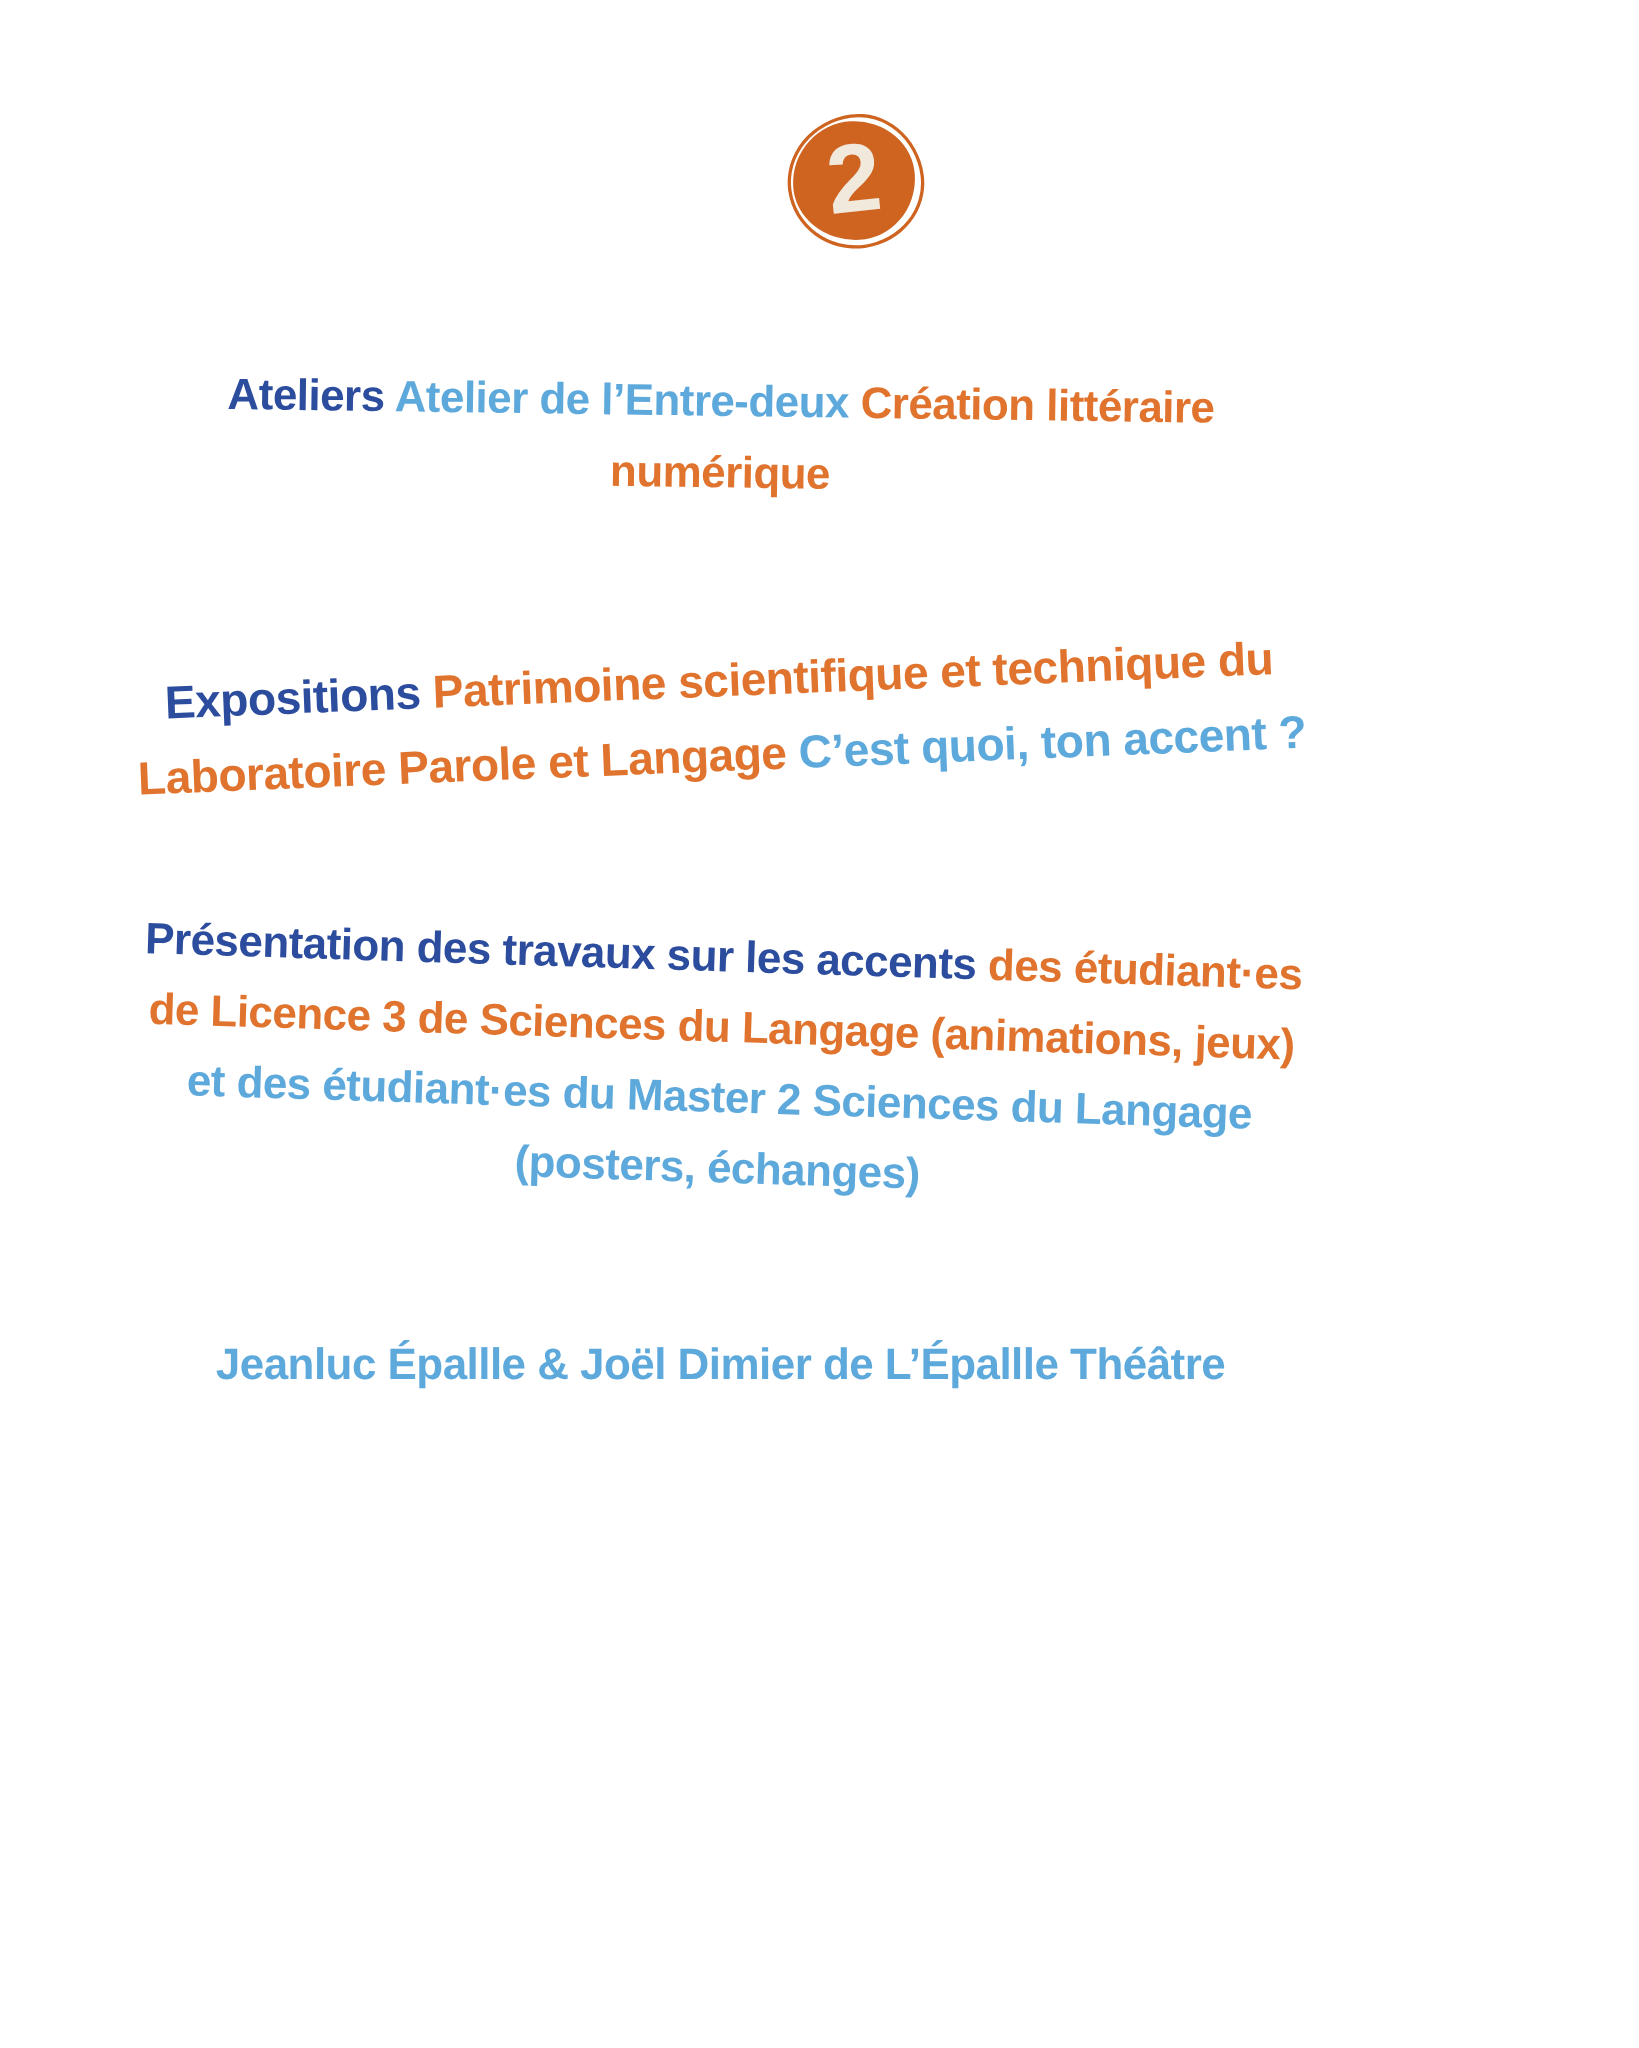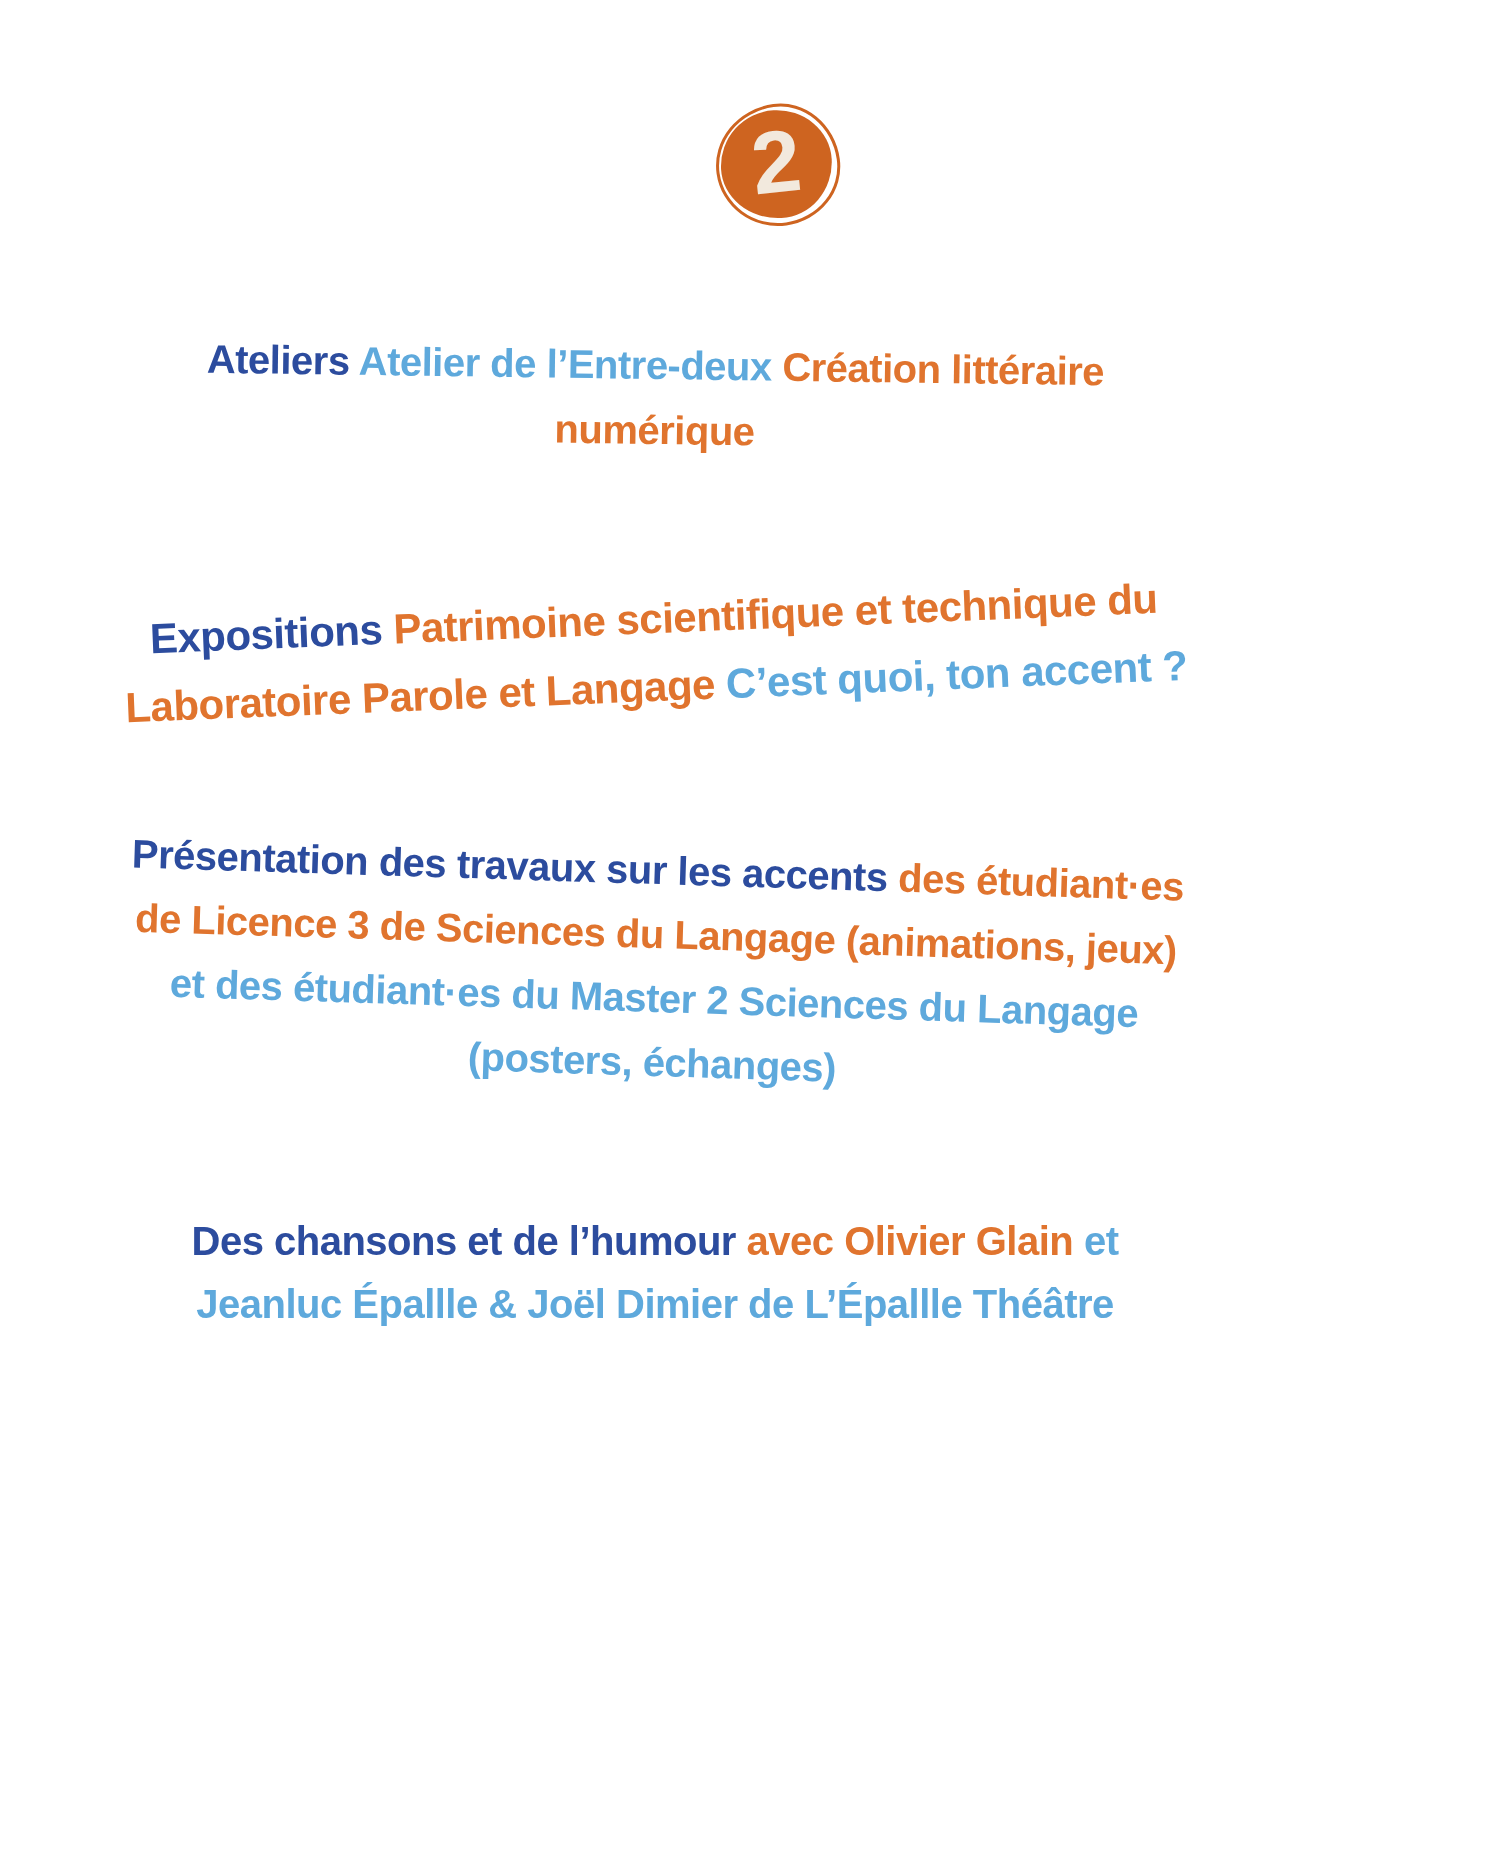--- a/index.html
+++ b/index.html
@@ -88,18 +88,17 @@
         <div class="line"><span style="color: rgb(44, 76, 158);">Expositions </span><span style="color: rgb(224, 116, 46);">Patrimoine scientifique et technique du</span></div>
         <div class="line"><span style="color: rgb(224, 116, 46);">Laboratoire Parole et Langage </span><span style="color: rgb(94, 169, 220);">C’est quoi, ton accent ?</span></div>
       </div>
       <div class="para p-2">
         <div class="line"><span style="color: rgb(44, 76, 158);">Présentation des travaux sur les accents </span><span style="color: rgb(224, 116, 46);">des étudiant·es</span></div>
         <div class="line"><span style="color: rgb(224, 116, 46);">de Licence 3 de Sciences du Langage (animations, jeux)</span></div>
         <div class="line"><span style="color: rgb(94, 169, 220);">et des étudiant·es du Master 2 Sciences du Langage</span></div>
         <div class="line"><span style="color: rgb(94, 169, 220);">(posters, échanges)</span></div>
       </div>
       <div class="para p-3">
-        <div class="line"><span style="color: rgb(44, 76, 158);">Des chansons et de l’humour </span><span style="color: rgb(224, 116, 46);">avec Olivier Glain </span><span style="color: rgb(94, 169, 220);">et</span></div>
         <div class="line"><span style="color: rgb(94, 169, 220);">Jeanluc Épallle &amp; Joël Dimier de L’Épallle Théâtre</span></div>
       </div>
     </div>
 
 </div>
 
 </body></html>

